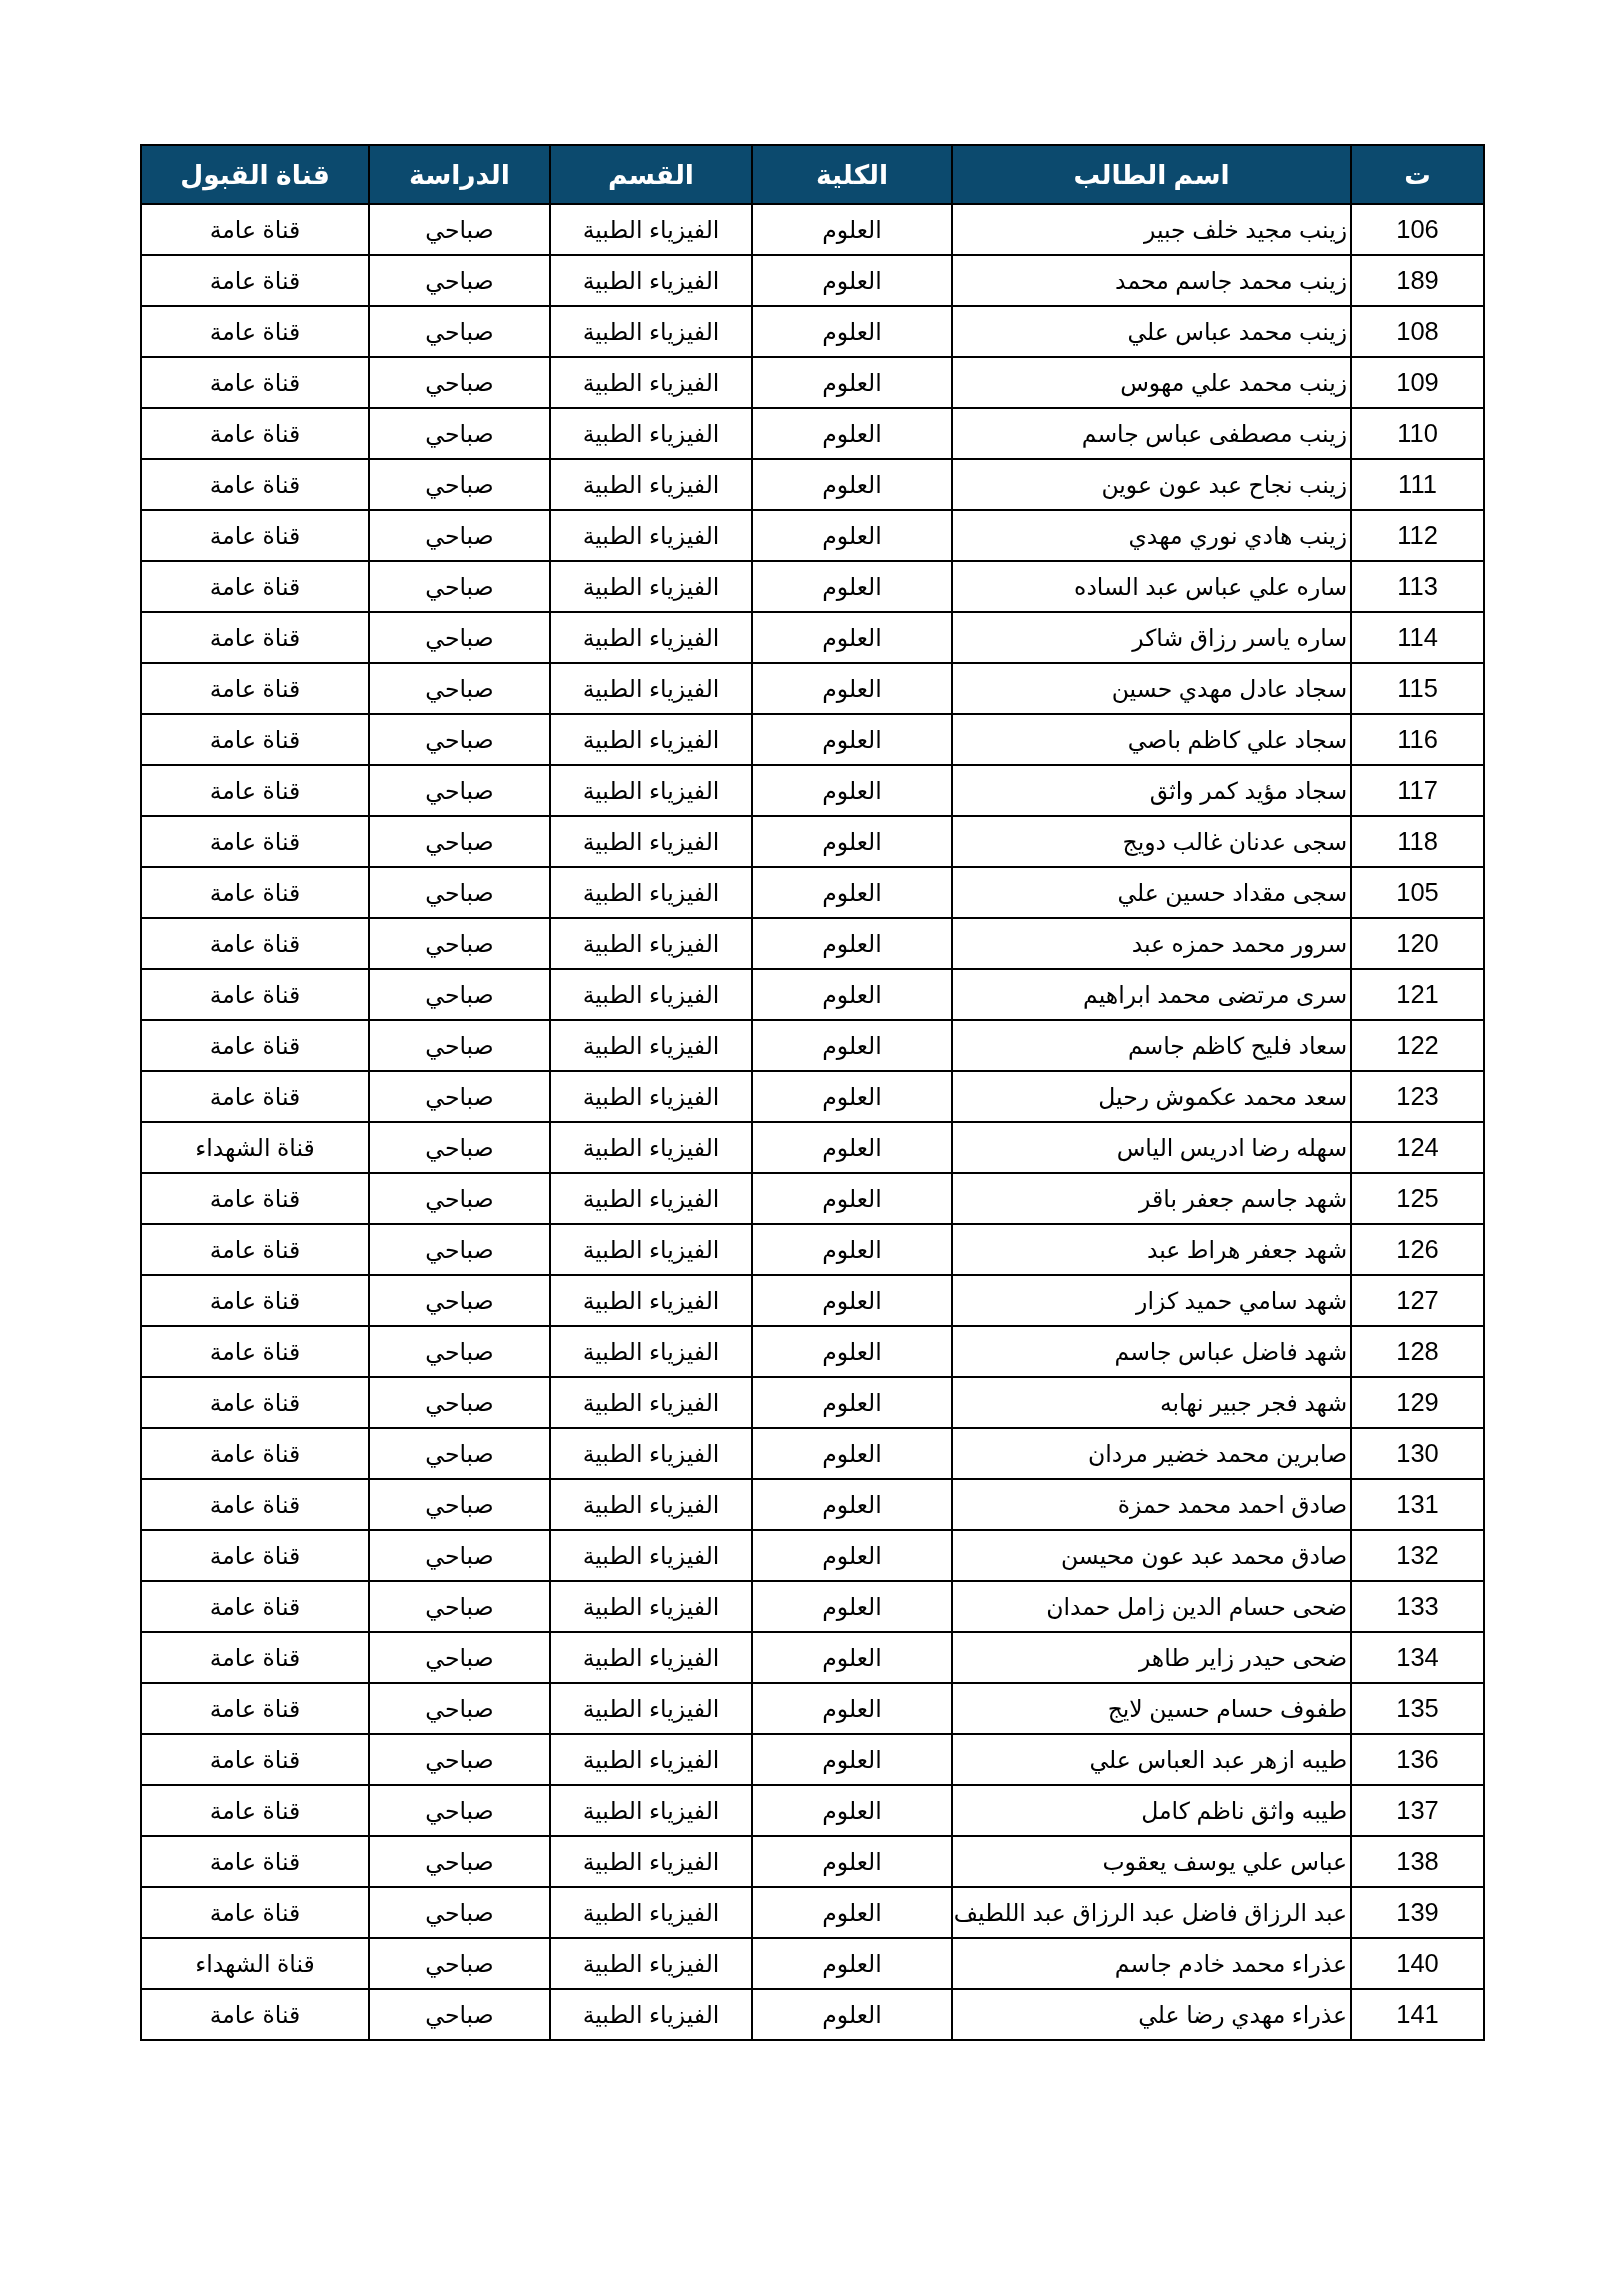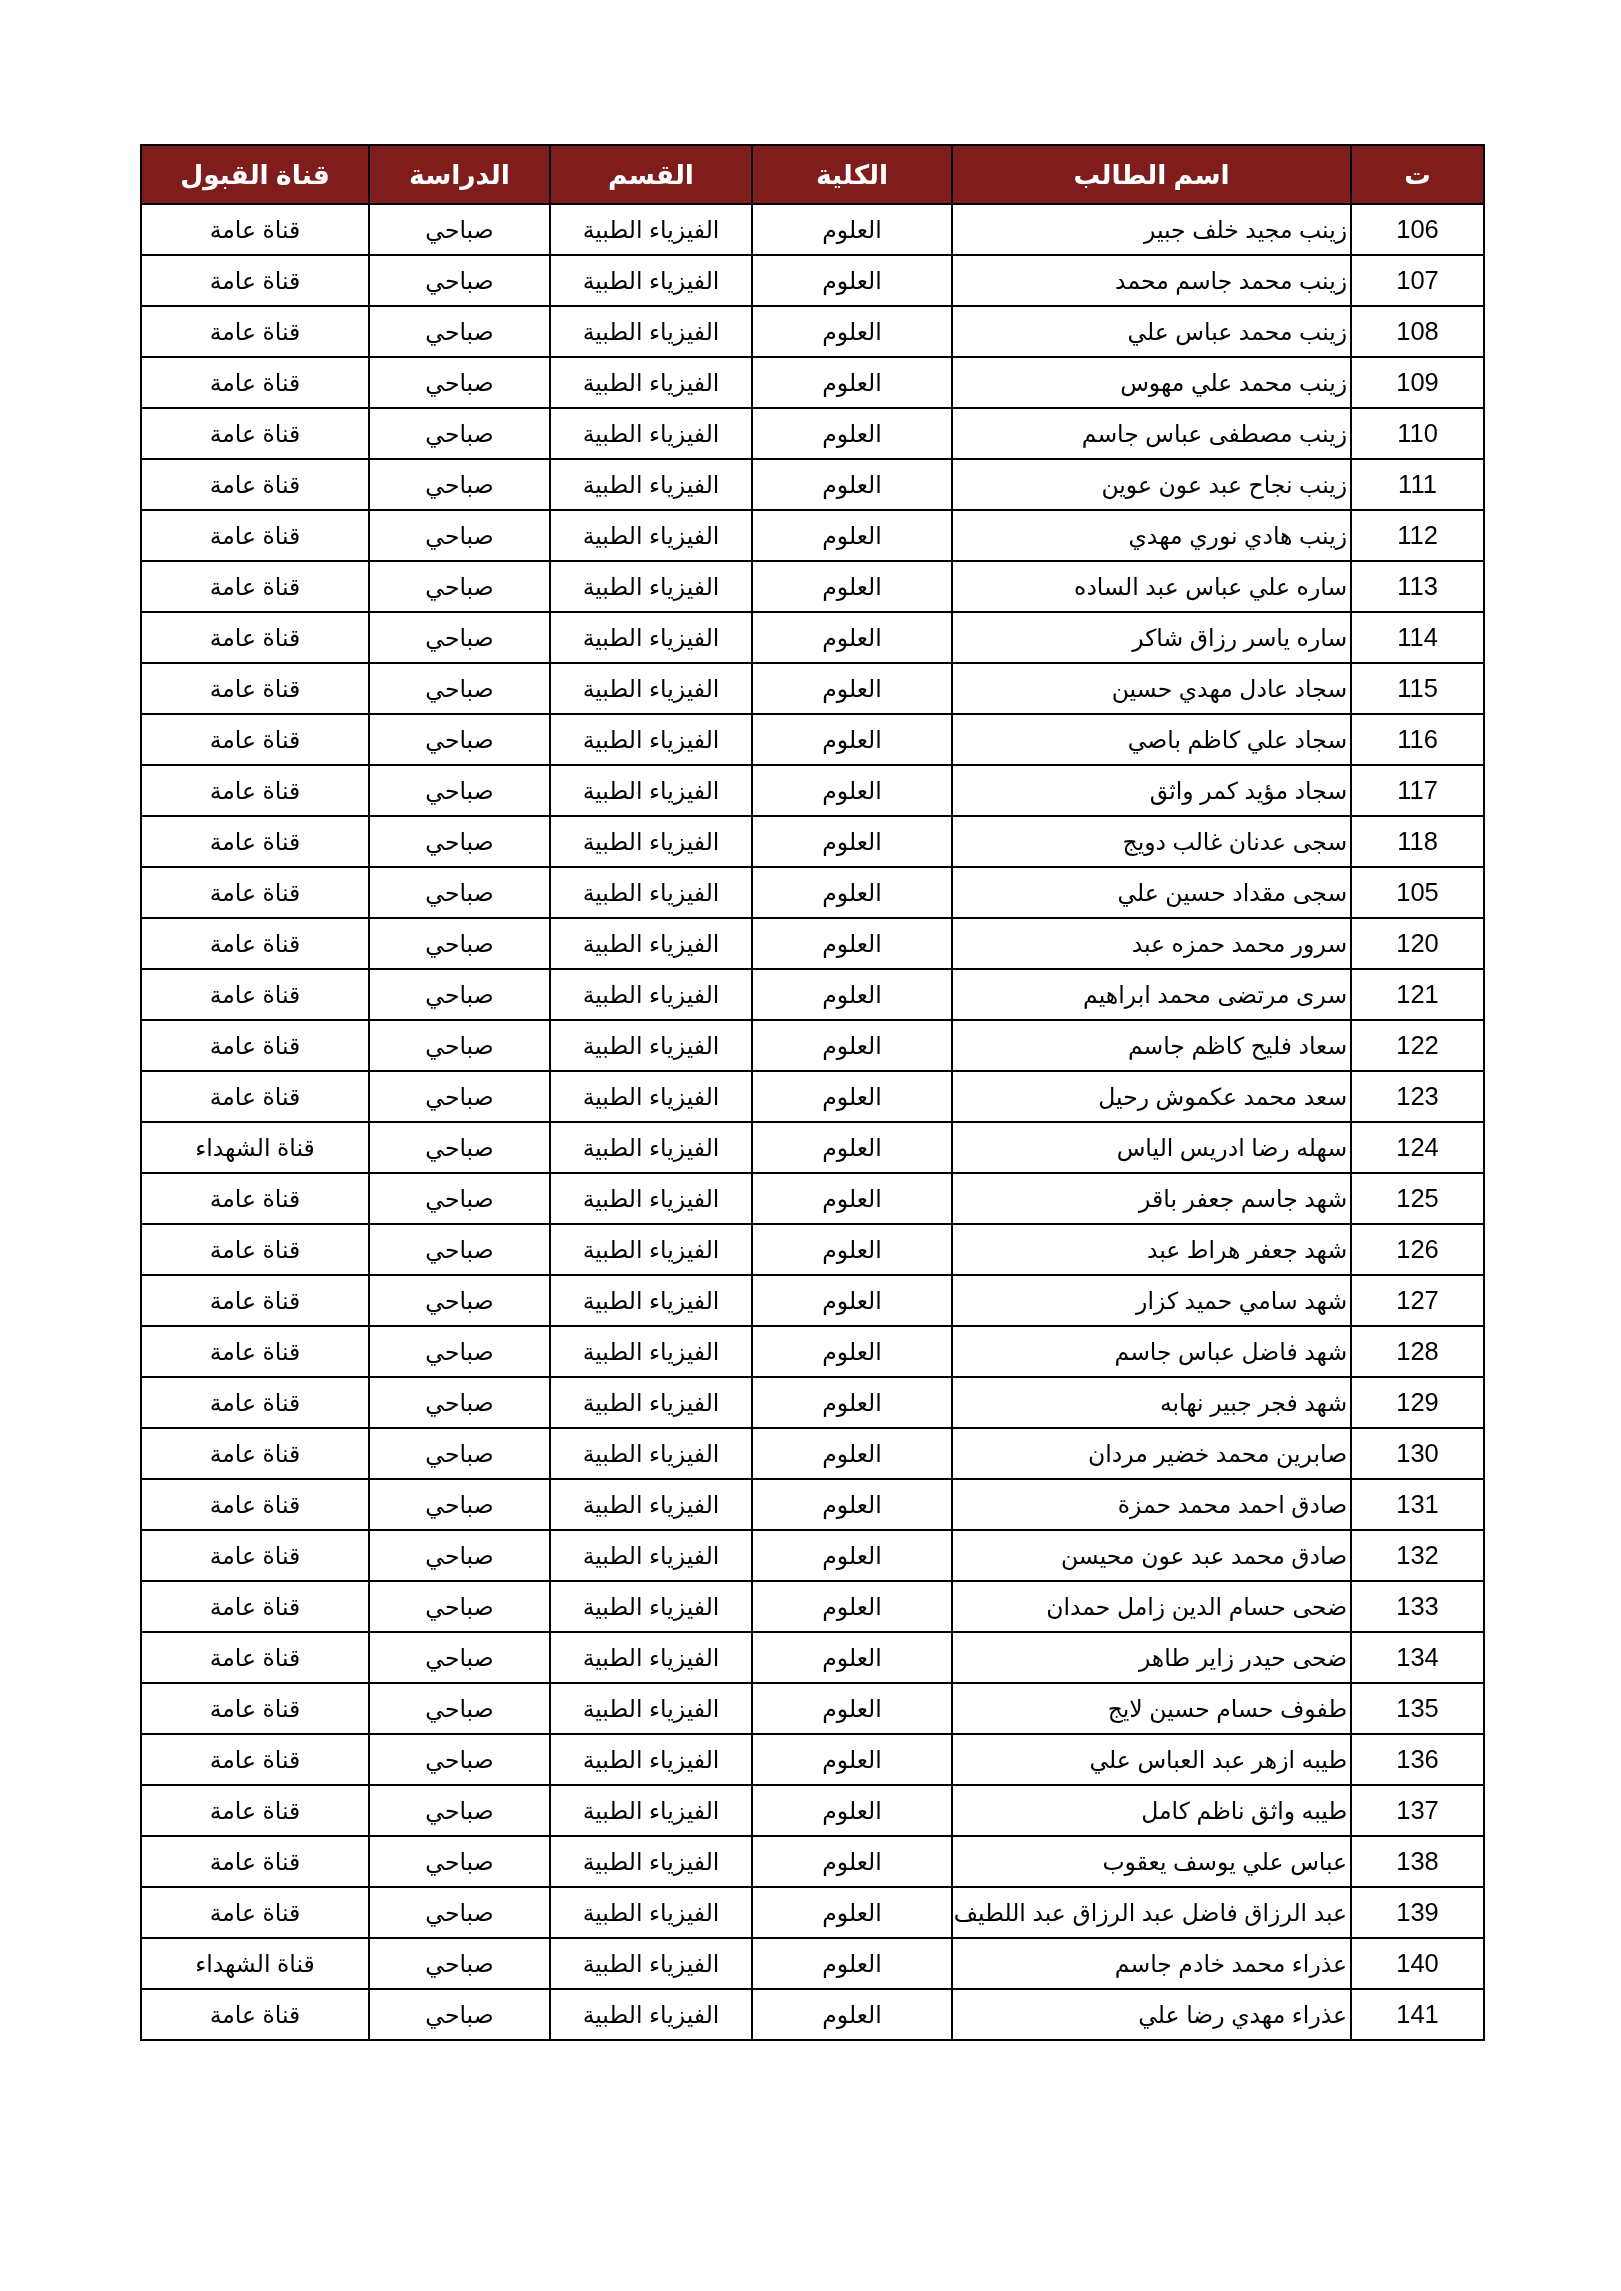--- a/index.html
+++ b/index.html
@@ -21,21 +21,21 @@
     border: 2.9px solid #000000;
   }
   col.c-index     { width: 133px; }
   col.c-name      { width: 399px; }
   col.c-college   { width: 200px; }
   col.c-dept      { width: 202px; }
   col.c-study     { width: 181px; }
   col.c-admission { width: 228px; }
 
   thead th {
-    background: #7f1d1d;
+    background: #0c4a6e;
     color: #ffffff;
     font-weight: bold;
     font-size: 26.5px;
     height: 57px;
     border: 2px solid #000000;
     padding: 0;
     text-align: center;
     vertical-align: middle;
   }
   tbody td {
@@ -87,21 +87,21 @@
     <tbody>
         <tr>
     <td class="index-cell">106</td>
     <td class="name-cell">زينب مجيد خلف جبير</td>
     <td>العلوم</td>
     <td>الفيزياء الطبية</td>
     <td>صباحي</td>
     <td>قناة عامة</td>
   </tr>
         <tr>
-    <td class="index-cell">107</td>
+    <td class="index-cell">189</td>
     <td class="name-cell">زينب محمد جاسم محمد</td>
     <td>العلوم</td>
     <td>الفيزياء الطبية</td>
     <td>صباحي</td>
     <td>قناة عامة</td>
   </tr>
         <tr>
     <td class="index-cell">108</td>
     <td class="name-cell">زينب محمد عباس علي</td>
     <td>العلوم</td>

